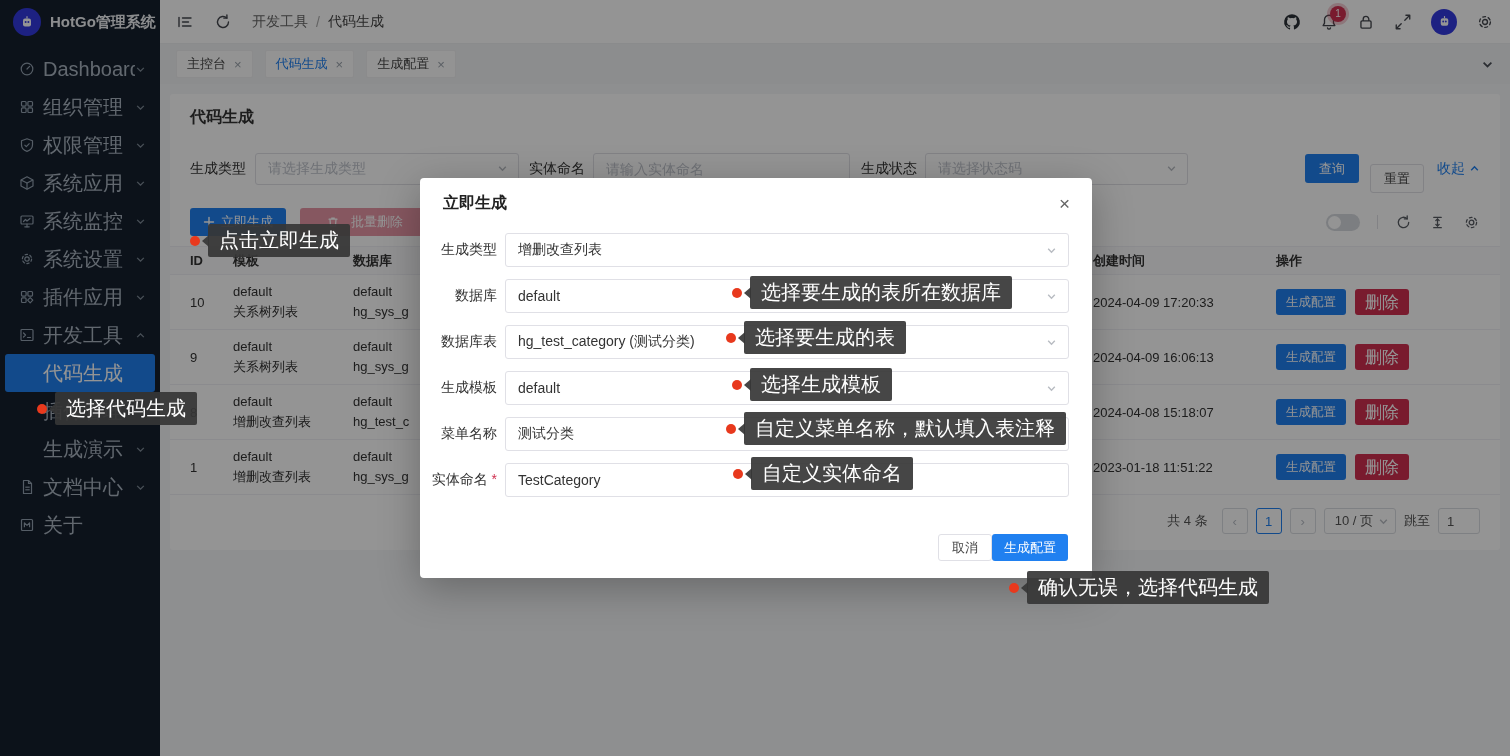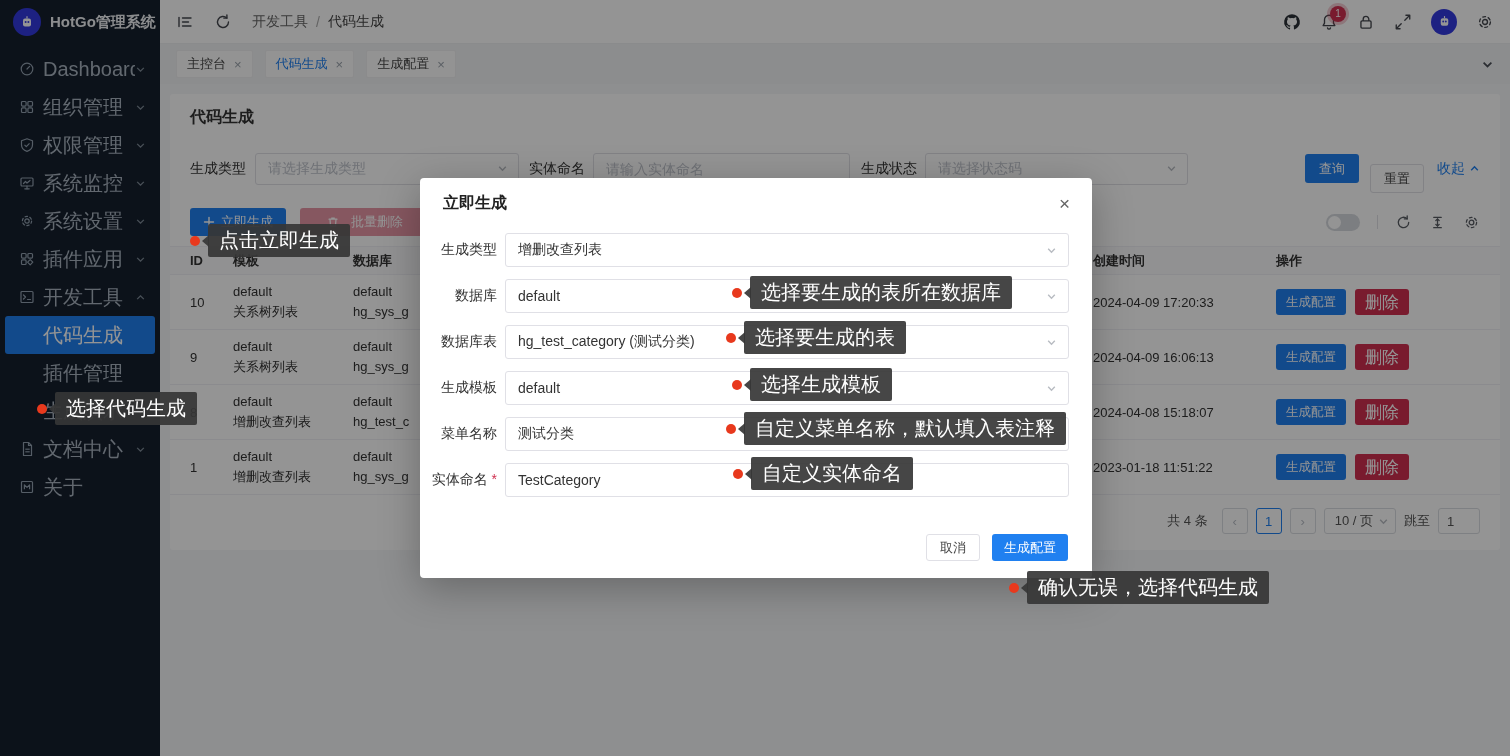--- a/index.html
+++ b/index.html
@@ -92,21 +92,21 @@
   .modal-header { display:flex; align-items:center; justify-content:space-between; padding:15px 22px 0 23px; }
   .modal-title { font-size:16px; font-weight:bold; color:#222; }
   .modal-close { font-size:19px; color:#666; cursor:pointer; line-height:1; }
   .modal-body { padding-top:19px; }
   .m-row { display:flex; align-items:center; margin-bottom:12px; }
   .m-label { width:77px; flex-shrink:0; text-align:right; margin-right:8px; font-size:14px; color:#333; white-space:nowrap; }
   .m-label .star { color:#d03050; }
   .m-field { flex:1; height:34px; border:1px solid #e0e0e6; border-radius:3px; margin-right:23px; display:flex; align-items:center; padding:0 12px; font-size:14px; color:#333; position:relative; background:#fff; }
   input.m-field { outline:none; font-family:inherit; }
   .m-chevron { position:absolute; right:11px; width:11px; height:11px; color:#b8bcc2; display:flex; }
-  .modal-footer { margin-top:auto; display:flex; justify-content:flex-end; gap:12px; padding:0 24px 17px; }
+  .modal-footer { margin-top:auto; display:flex; justify-content:flex-end; gap:0; padding:0 24px 17px; }
   .btn-cancel { height:27px; padding:0 13px; background:#fff; border:1px solid #e0e0e6; color:#444; }
   .btn-submit { height:27px; padding:0 12px; background:#2080f0; color:#fff; }
 
   
   .anno { position:absolute; z-index:30; display:flex; align-items:center; gap:8px; }
   .dot { width:10px; height:10px; border-radius:50%; background:#e8391d; flex-shrink:0; }
   .tip { background:rgba(54,54,54,.92); color:#fff; font-size:20px; line-height:1; padding:6px 11px 7px; border-radius:2px; white-space:nowrap; position:relative; }
   .tip::before { content:""; position:absolute; left:-6px; top:50%; transform:translateY(-50%); border-top:6px solid transparent; border-bottom:6px solid transparent; border-right:7px solid rgba(54,54,54,.92); }
 
   svg { display:block; width:100%; height:100%; }
@@ -160,20 +160,35 @@
           </span>
       </div>
       <div class="menu-item">
         <span class="mi-icon">
             <svg viewBox="0 0 16 16" fill="none" stroke="currentColor" stroke-width="1.2" stroke-linejoin="round">
               <path d="M8 1.8 L13.5 3.8 V7.8 C13.5 11.3 11.2 13.4 8 14.3 C4.8 13.4 2.5 11.3 2.5 7.8 V3.8 Z"></path>
               <polyline points="5.5,7.8 7.3,9.6 10.5,6.4"></polyline>
             </svg>
           </span>
         <span class="mi-label">权限管理</span>
+        <span class="mi-chevron">
+            <svg viewBox="0 0 10 10" fill="none" stroke="currentColor" stroke-width="1.2">
+              <polyline points="2,3.5 5,6.5 8,3.5"></polyline>
+            </svg>
+          </span>
+      </div>
+      <div class="menu-item">
+        <span class="mi-icon">
+            <svg viewBox="0 0 16 16" fill="none" stroke="currentColor" stroke-width="1.2" stroke-linejoin="round">
+              <path d="M8 1.8 L14 5 v6 l-6 3.2 L2 11 V5 Z"></path>
+              <polyline points="2,5 8,8 14,5"></polyline>
+              <line x1="8" y1="8" x2="8" y2="14.2"></line>
+            </svg>
+          </span>
+        <span class="mi-label">系统应用</span>
         <span class="mi-chevron">
             <svg viewBox="0 0 10 10" fill="none" stroke="currentColor" stroke-width="1.2">
               <polyline points="2,3.5 5,6.5 8,3.5"></polyline>
             </svg>
           </span>
       </div>
       <div class="menu-item">
         <span class="mi-icon">
             <svg viewBox="0 0 16 16" fill="none" stroke="currentColor" stroke-width="1.2" stroke-linecap="round" stroke-linejoin="round">
               <rect x="2" y="3" width="12" height="8" rx="1"></rect>

